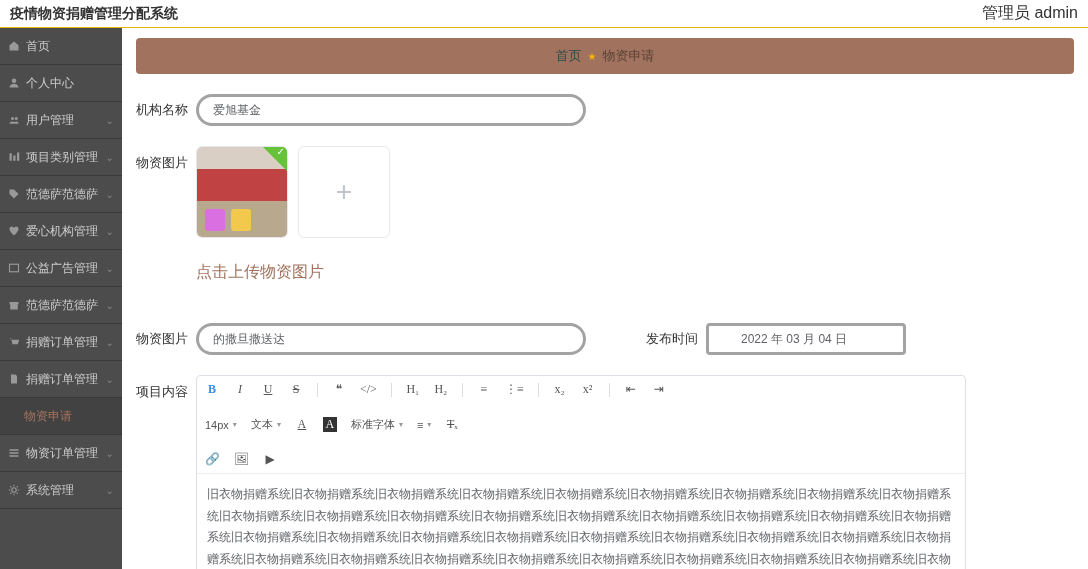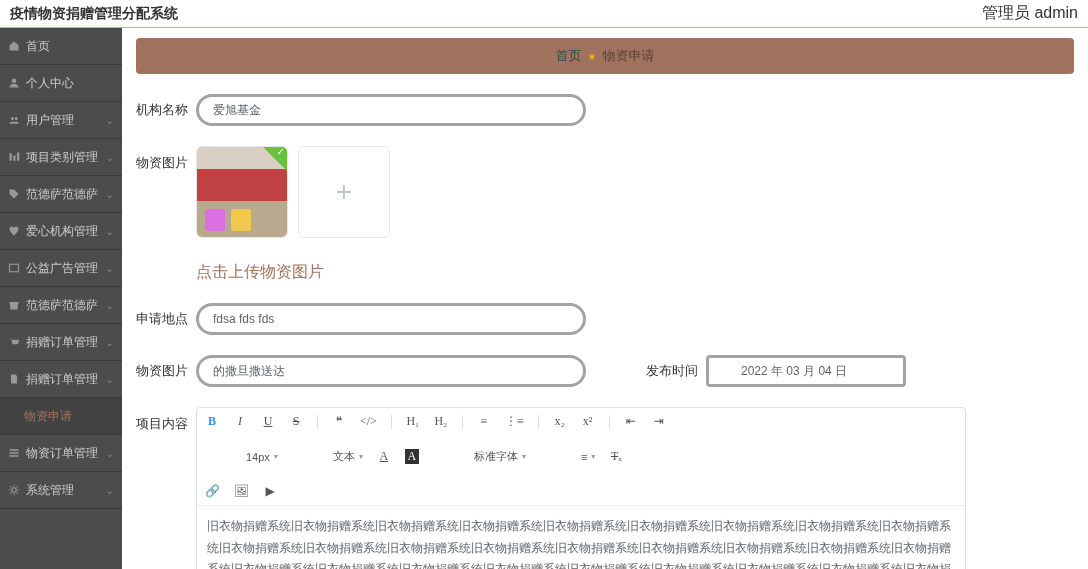--- a/index.html
+++ b/index.html
@@ -40,21 +40,21 @@
     .upload-card.has-img { padding: 0; }
     .upload-img { width: 100%; height: 100%; display: flex; align-items: center; justify-content: center; }
     .upload-plus { font-size: 28px; color: #c0c4cc; }
     .upload-check { position: absolute; top: 0; right: 0; width: 0; height: 0; border-style: solid; border-width: 0 24px 24px 0; border-color: transparent #67c23a transparent transparent; }
     .upload-check::after { content: "✓"; position: absolute; top: -1px; right: -22px; color: #fff; font-size: 10px; }
     .upload-hint { color: #a1735e; font-size: 16px; margin-top: 24px; cursor: pointer; font-family: Liberation Mono, monospace; }
 
     .editor { width: 770px; border: 1px solid #dcdfe6; border-radius: 4px; }
     .editor-toolbar { padding: 6px 8px; border-bottom: 1px solid #eee; display: flex; flex-wrap: wrap; gap: 10px 14px; align-items: center; font-size: 12px; color: #555; }
     .tb-btn { cursor: pointer; min-width: 14px; text-align: center; font-family: serif; }
-    .tb-sel { display: inline-flex; align-items: center; gap: 4px; font-size: 11px; margin-left: 41px; }
+    .tb-sel { display: inline-flex; align-items: center; gap: 4px; font-size: 11px; }
     .tb-sel::after { content: "▾"; font-size: 8px; color: #999; }
     .tb-sep { width: 1px; height: 14px; background: #ddd; }
     .editor-content { padding: 10px; font-size: 12px; line-height: 1.8; min-height: 90px; word-break: break-all; }
 
     
     svg { width: 100%; height: 100%; }
 
     
     .donation-scene {
       width: 100%; height: 100%;
@@ -227,24 +227,20 @@
             <div class="upload-card">
               <span class="upload-plus">+</span>
             </div>
           </div>
           <div class="upload-hint">点击上传物资图片</div>
         </div>
       </div>
     </div>
 
     <div class="form-row">
-      <div class="form-group">
-        <span class="form-label">申请地点</span>
-        <input class="form-input" value="fdsa fds fds" style="">
-      </div>
     </div>
 
     <div class="form-row">
       <div class="form-group">
         <span class="form-label">物资图片</span>
         <input class="form-input" value="的撒旦撒送达" style="">
       </div>
       <div class="form-group">
         <span class="form-label">发布时间</span>
         <div class="date-wrap">

